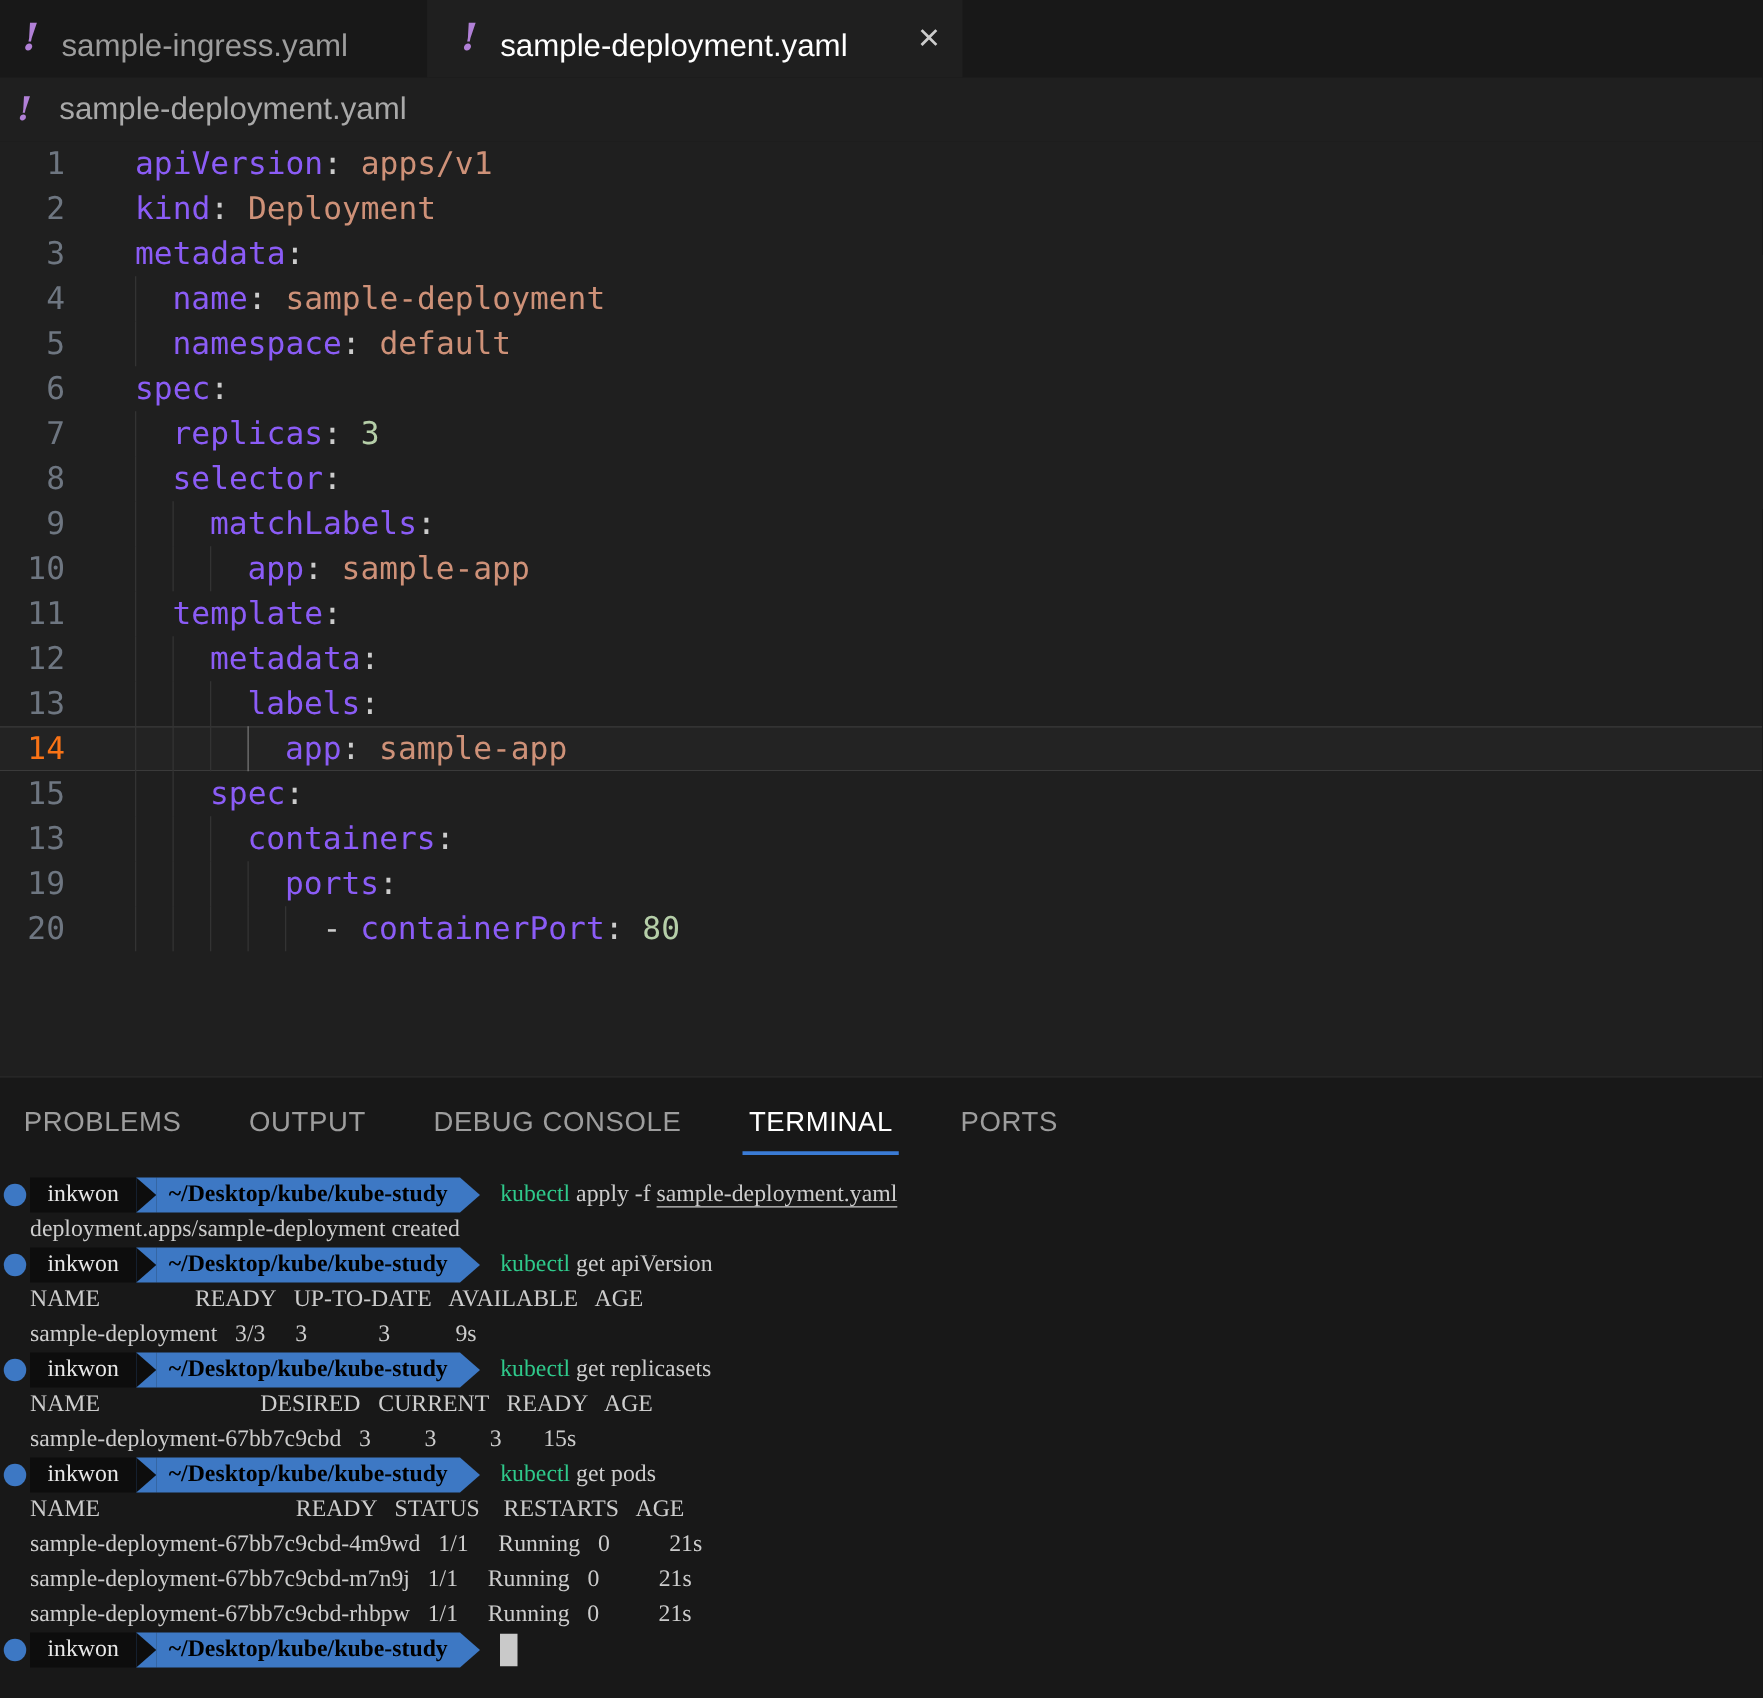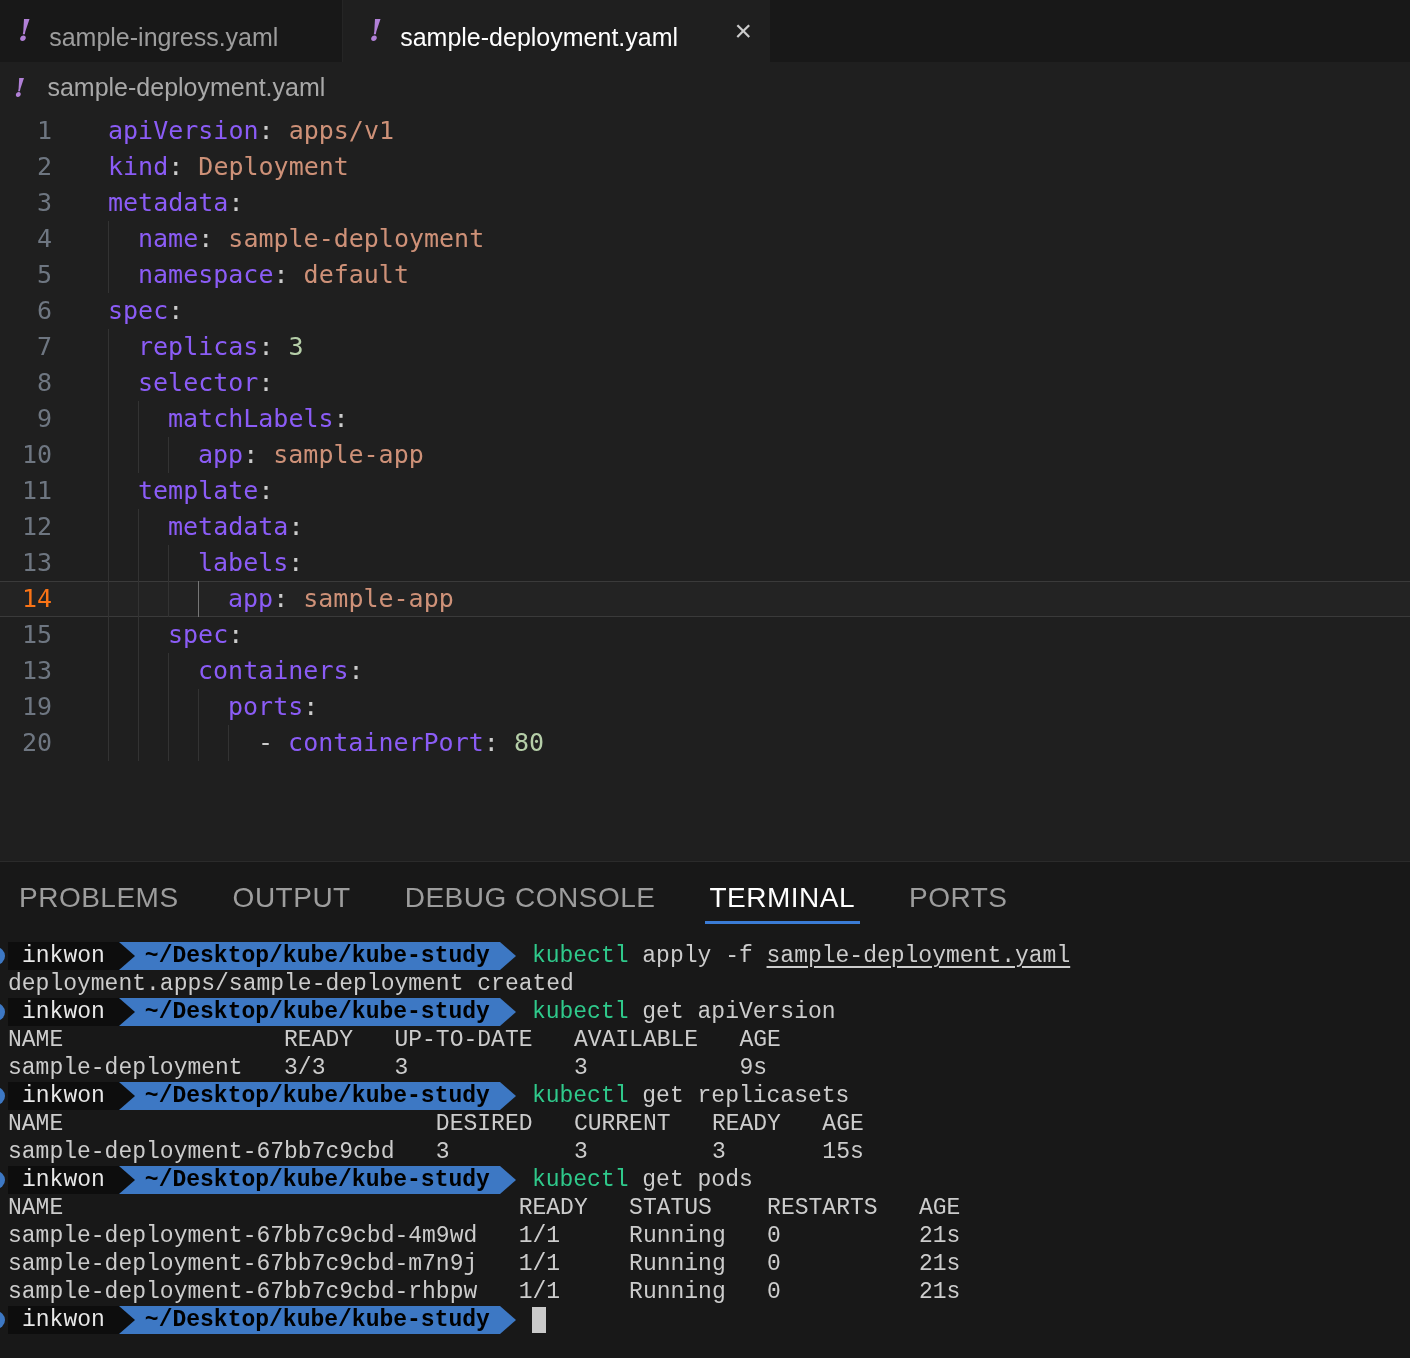--- a/index.html
+++ b/index.html
@@ -31,26 +31,26 @@
   .indent-guide{display:inline-block;width:30px;height:36px;vertical-align:top;background:linear-gradient(#333,#333) left top/1px 100% no-repeat;}
   .indent-guide.active{background:linear-gradient(#767676,#767676) left top/1px 100% no-repeat;}
   .tok-key{color:#8b5cf6;}
   .tok-punc{color:#cccccc;}
   .tok-val{color:#ce9178;}
   .tok-num{color:#b5cea8;}
 
   
   .panel{flex:1;background:#181818;border-top:1px solid #2b2b2b;display:flex;flex-direction:column;min-height:0;}
   .panel-tabs{height:72px;display:flex;align-items:center;padding-left:14px;gap:44px;flex:none;}
-  .panel-tab{position:relative;height:100%;display:flex;align-items:center;color:#9d9d9d;font-size:28px;letter-spacing:.5px;padding:0 5px;cursor:pointer;white-space:nowrap;}
+  .panel-tab{position:relative;height:100%;display:flex;align-items:center;color:#9d9d9d;font-size:22px;letter-spacing:.5px;padding:0 5px;cursor:pointer;white-space:nowrap;}
   .panel-tab.active{color:#ffffff;}
   .panel-tab.active::after{content:"";position:absolute;left:0;right:0;bottom:10px;height:3px;background:#3a7bd5;}
 
   
-  .terminal{flex:1;padding:8px 0 0 8px;font-family:Liberation Mono, monospace;font-size:23px;color:#cccccc;overflow:hidden;}
+  .terminal{flex:1;padding:8px 0 0 24px;font-family:Liberation Serif, serif;font-size:19px;color:#cccccc;overflow:hidden;}
   .term-line{height:28px;display:flex;align-items:center;position:relative;}
   .term-out{white-space:pre;}
   .cmd-dot{position:absolute;left:-21px;top:5px;width:18px;height:18px;border-radius:50%;background:#3d78c4;}
   .pl-user{background:#0d0d0d;color:#e8e8e8;padding:0 14px;height:28px;line-height:28px;white-space:pre;}
   .pl-arrow{width:0;height:0;border-top:14px solid transparent;border-bottom:14px solid transparent;flex:none;}
   .pl-arrow-user{border-left:16px solid #0d0d0d;background:#3d78c4;}
   .pl-arrow-path{border-left:16px solid #3d78c4;}
   .pl-path{background:#3d78c4;color:#000000;font-weight:bold;padding:0 10px;height:28px;line-height:28px;white-space:pre;}
   .term-cmd{margin-left:16px;white-space:pre;}
   .t-cmd{color:#2fc98b;}

